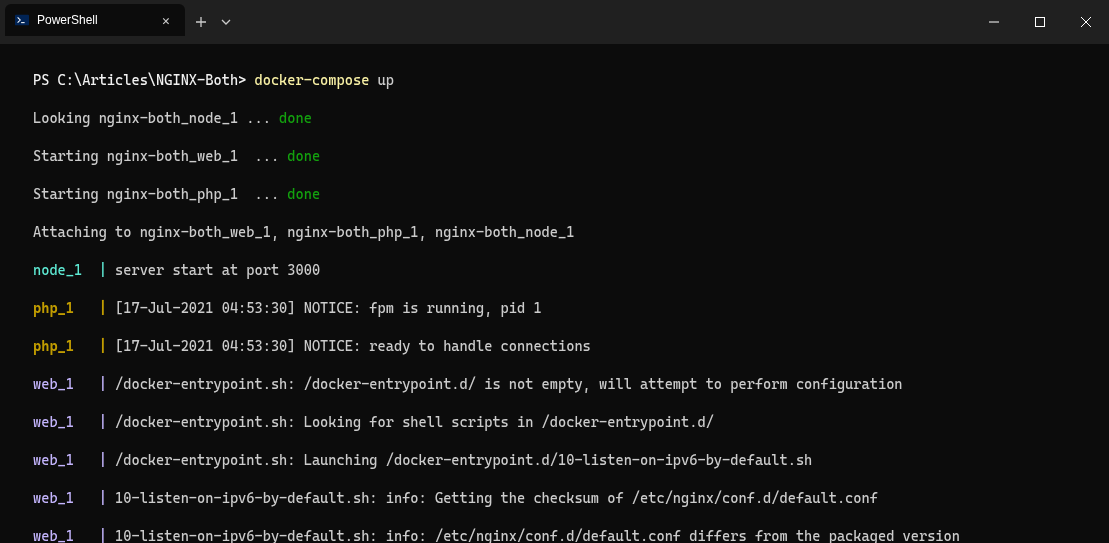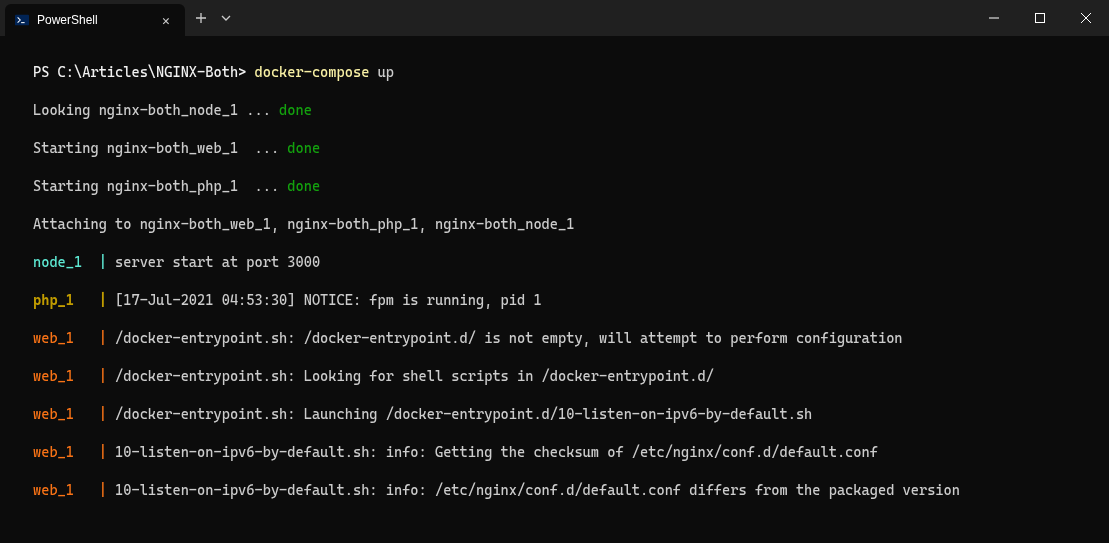--- a/index.html
+++ b/index.html
@@ -11,21 +11,21 @@
       background: #0c0c0c;
       color: #cccccc;
       font-family: 'Cascadia Mono', 'Consolas', monospace;
       font-size: 14px;
       width: 1109px;
       height: 543px;
       overflow: hidden;
     }
     .titlebar {
       background: #202020;
-      height: 36px;
+      height: 44px;
       display: flex;
       align-items: center;
       justify-content: space-between;
       user-select: none;
     }
     .tabs {
       display: flex;
       align-items: stretch;
       height: 100%;
       padding-left: 5px;
@@ -103,21 +103,21 @@
     }
     .line {
       display: block;
       margin-left: 21px;
     }
     .c-white { color: #f2f2f2; }
     .c-gray { color: #cccccc; }
     .c-yellow { color: #f9f1a5; }
     .c-darkyellow { color: #c19c00; font-weight: bold; }
     .c-green { color: #13a10e; }
-    .c-brightgreen { color: #f97316; }
+    .c-brightgreen { color: #c4b5fd; }
     .c-blue { color: #5eead4; }
   </style>
 </head>
 <body>
 
 <div class="titlebar">
   <div class="tabs">
     <div class="tab">
       <span class="tab-icon">
         <svg width="14" height="14" viewBox="0 0 16 16">
@@ -162,20 +162,21 @@
 </div>
 
 <div class="terminal">
 <span class="line"><span class="c-white">PS C:\Articles\NGINX-Both&gt;</span><span class="c-yellow"> docker-compose</span><span class="c-gray"> up</span></span>
 <span class="line"><span class="c-gray">Looking nginx-both_node_1 ... </span><span class="c-green">done</span></span>
 <span class="line"><span class="c-gray">Starting nginx-both_web_1  ... </span><span class="c-green">done</span></span>
 <span class="line"><span class="c-gray">Starting nginx-both_php_1  ... </span><span class="c-green">done</span></span>
 <span class="line c-gray">Attaching to nginx-both_web_1, nginx-both_php_1, nginx-both_node_1</span>
 <span class="line"><span class="c-blue">node_1  </span><span class="c-blue">| </span><span class="c-gray">server start at port 3000</span></span>
 <span class="line"><span class="c-darkyellow">php_1   </span><span class="c-darkyellow">| </span><span class="c-gray">[17-Jul-2021 04:53:30] NOTICE: fpm is running, pid 1</span></span>
+<span class="line"><span class="c-darkyellow">php_1   </span><span class="c-darkyellow">| </span><span class="c-gray">[17-Jul-2021 04:53:30] NOTICE: ready to handle connections</span></span>
 <span class="line"><span class="c-brightgreen">web_1   </span><span class="c-brightgreen">| </span><span class="c-gray">/docker-entrypoint.sh: /docker-entrypoint.d/ is not empty, will attempt to perform configuration</span></span>
 <span class="line"><span class="c-brightgreen">web_1   </span><span class="c-brightgreen">| </span><span class="c-gray">/docker-entrypoint.sh: Looking for shell scripts in /docker-entrypoint.d/</span></span>
 <span class="line"><span class="c-brightgreen">web_1   </span><span class="c-brightgreen">| </span><span class="c-gray">/docker-entrypoint.sh: Launching /docker-entrypoint.d/10-listen-on-ipv6-by-default.sh</span></span>
 <span class="line"><span class="c-brightgreen">web_1   </span><span class="c-brightgreen">| </span><span class="c-gray">10-listen-on-ipv6-by-default.sh: info: Getting the checksum of /etc/nginx/conf.d/default.conf</span></span>
 <span class="line"><span class="c-brightgreen">web_1   </span><span class="c-brightgreen">| </span><span class="c-gray">10-listen-on-ipv6-by-default.sh: info: /etc/nginx/conf.d/default.conf differs from the packaged version</span></span>
 
 
 
 
 

